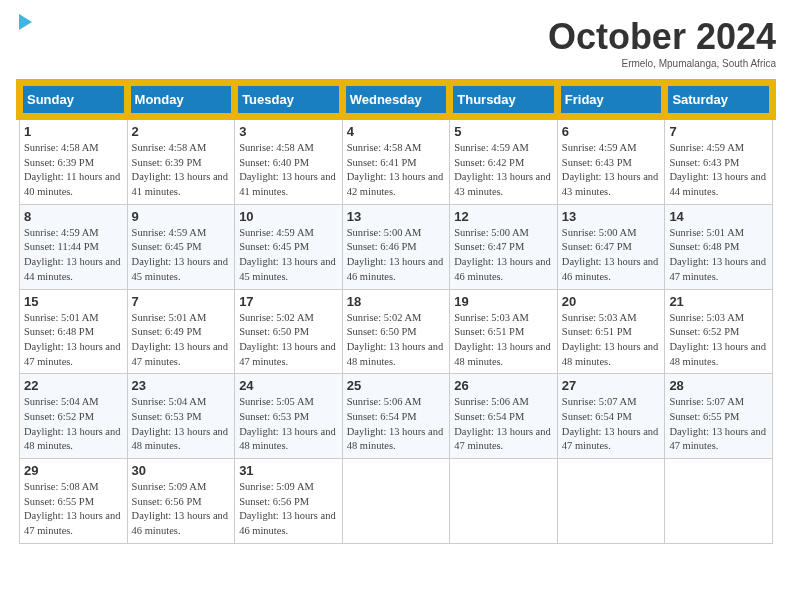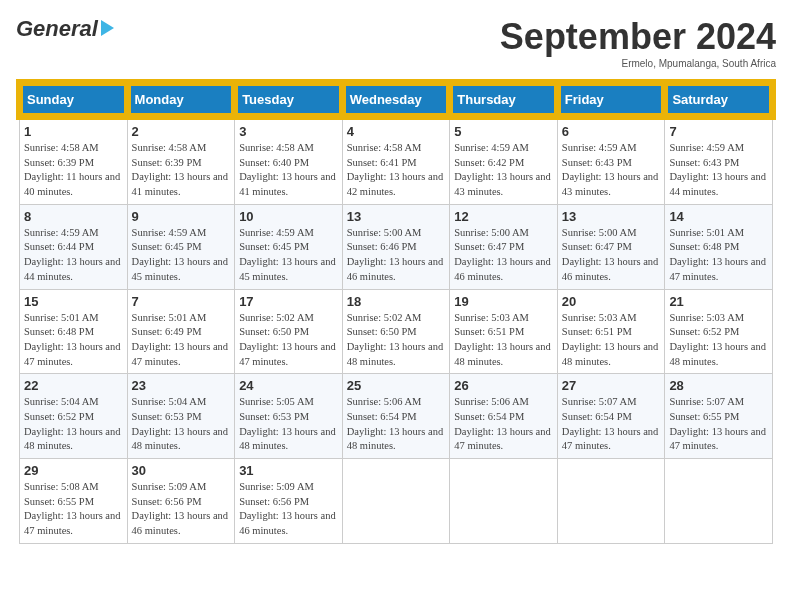--- a/index.html
+++ b/index.html
@@ -96,26 +96,25 @@
       vertical-align: middle;
       margin-top: -2px;
     }
   </style>
 </head>
 <body>
 
 <div class="header">
   <div class="logo-container">
     <div class="logo-line1">
-      <span class="general-text">General</span>
       <span class="arrow-icon"></span>
     </div>
   </div>
   <div class="title-block">
-    <div class="month-title">September 2024</div>
+    <div class="month-title">October 2024</div>
     <div class="subtitle">Ermelo, Mpumalanga, South Africa</div>
   </div>
 </div>
 
 <table class="calendar">
   <thead>
     <tr id="header-row">
         <th>Sunday</th>
         <th>Monday</th>
         <th>Tuesday</th>
@@ -182,21 +181,21 @@
           <span>Sunset: 6:43 PM</span><br>
           <span>Daylight: 13 hours and 44 minutes.</span>
         </div>
         </td>
       </tr>
       <tr>
         <td>
         <span class="day-num">8</span>
         <div class="day-info">
           <span>Sunrise: 4:59 AM</span><br>
-          <span>Sunset: 6:44 PM</span><br>
+          <span>Sunset: 11:44 PM</span><br>
           <span>Daylight: 13 hours and 44 minutes.</span>
         </div>
         </td>
         <td>
         <span class="day-num">9</span>
         <div class="day-info">
           <span>Sunrise: 4:59 AM</span><br>
           <span>Sunset: 6:45 PM</span><br>
           <span>Daylight: 13 hours and 45 minutes.</span>
         </div>

